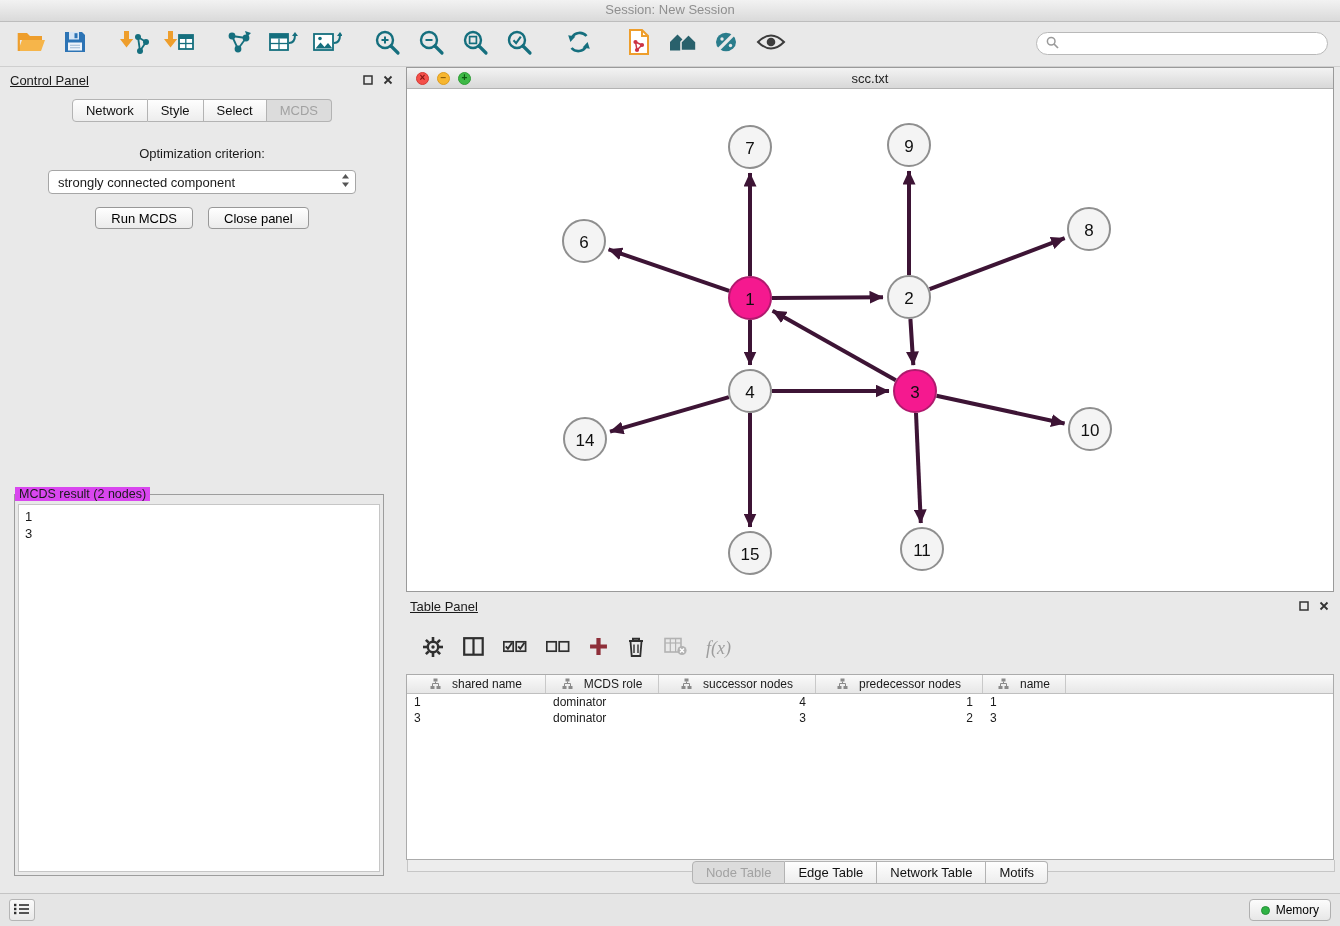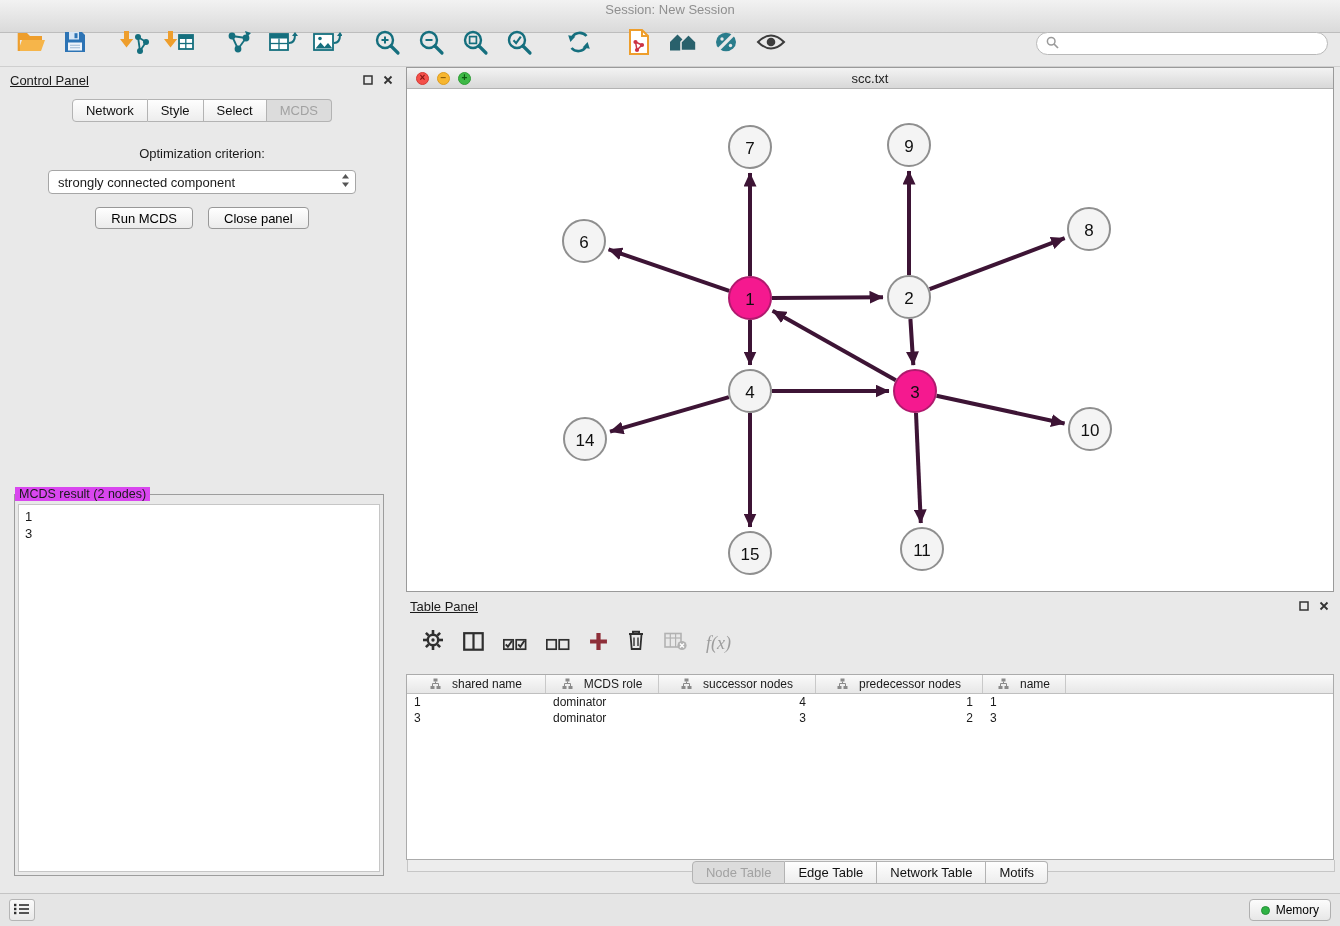--- a/index.html
+++ b/index.html
@@ -4,21 +4,21 @@
 <style>
   * { box-sizing: border-box; }
   html,body { margin:0; padding:0; }
   body {
     width:1340px; height:926px; position:relative; overflow:hidden;
     background:#e9e9e9; font-family:"Liberation Sans", sans-serif; color:#1a1a1a;
     -webkit-font-smoothing:antialiased;
   }
   
   .titlebar {
-    position:absolute; top:0; left:0; right:0; height:33px;
+    position:absolute; top:0; left:0; right:0; height:22px;
     background:linear-gradient(#f2f2f2,#dadada);
     border-bottom:1px solid #bdbdbd;
     text-align:center; font-size:13px; color:#8f8f8f; line-height:20px;
   }
   
   .toolbar {
     position:absolute; top:21px; left:0; right:0; height:46px;
     display:flex; align-items:center; padding:0 12px;
     border-bottom:1px solid #cfcfcf;
   }
@@ -75,21 +75,21 @@
   }
   .traffic { position:absolute; left:9px; top:3.5px; display:flex; gap:8px; }
   .tl { width:13px; height:13px; border-radius:50%; display:flex; align-items:center; justify-content:center;
         font-size:10px; font-weight:bold; line-height:1; cursor:default; }
   .tl.red    { background:#f4504a; border:1px solid #d43a34; color:#841512; }
   .tl.yellow { background:#f7b62f; border:1px solid #dd9c1f; color:#8a5d0b; }
   .tl.green  { background:#3db845; border:1px solid #2f9c37; color:#0d5a12; }
   .net-canvas { position:absolute; left:0; top:21px; }
   
   .table-panel { position:absolute; left:406px; top:596px; width:928px; height:290px; }
-  .tp-toolbar { margin-top:2px; height:36px; display:flex; align-items:flex-end; gap:19px; padding-left:16px; }
+  .tp-toolbar { margin-top:14px; height:36px; display:flex; align-items:center; gap:19px; padding-left:16px; }
   .tp-ic { background:none; border:none; padding:0; display:flex; align-items:center; justify-content:center; }
   .fx-label { font-family:"Liberation Serif", serif; font-style:italic; font-size:18px; color:#9d9d9d; }
   .table-wrap { position:absolute; left:0; top:78px; width:928px; height:186px; background:#fff; border:1px solid #ababab; }
   .tbl-header { display:flex; height:19px; background:linear-gradient(#fafafa,#e7e7e7); border-bottom:1px solid #bfbfbf; font-size:12px; }
   .tbl-col { display:flex; align-items:center; justify-content:center; gap:11px; border-right:1px solid #c9c9c9; overflow:hidden; }
   .tbl-col span { white-space:nowrap; }
   .tbl-filler { flex:1; }
   .tbl-row { display:flex; height:16px; font-size:12px; align-items:center; }
   .tbl-cell { padding:0 10px 0 7px; overflow:hidden; white-space:nowrap; }
   .hsb { position:absolute; left:0; bottom:-13px; width:928px; height:12px; background:#ededed; border:1px solid #c6c6c6; border-top:none; }

